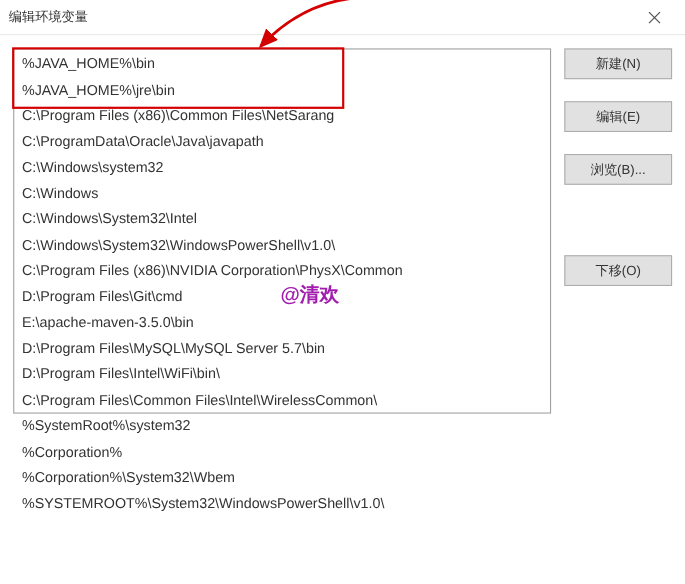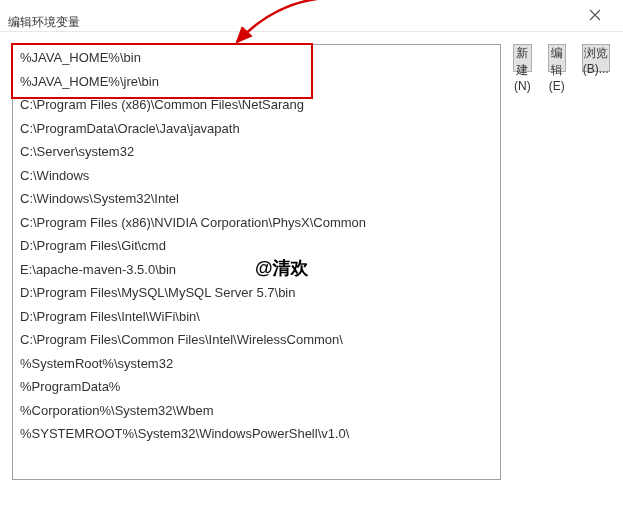--- a/index.html
+++ b/index.html
@@ -8,21 +8,21 @@
       font-size: 13px;
       background: #fff;
       width: 623px;
       height: 531px;
       overflow: hidden;
       position: relative;
     }
     .titlebar {
       height: 32px;
       display: flex;
-      align-items: flex-end;
+      align-items: center;
       padding: 0 8px;
       border-bottom: 1px solid #e8e8e8;
     }
     .titlebar-title {
       flex: 1;
       font-size: 12px;
       color: #333;
     }
     .close-btn {
       width: 40px;
@@ -35,21 +35,21 @@
     }
     .content {
       display: flex;
       padding: 12px 12px 0 12px;
       gap: 12px;
     }
     .listbox {
       flex: 1;
       border: 1px solid #a0a0a0;
       background: #fff;
-      height: 436px;
+      height: 332px;
       padding: 1px;
       position: relative;
     }
     .highlight-box {
       position: absolute;
       left: -2px;
       top: -2px;
       width: 302px;
       height: 56px;
       border: 2px solid #d40000;
@@ -63,20 +63,21 @@
       color: #333;
       white-space: nowrap;
       overflow: hidden;
     }
     .list-item:first-child {
       background: #e6f2fb;
     }
     .button-col {
       width: 98px;
       display: flex;
+      flex-direction: column;
       gap: 8px;
     }
     .btn {
       height: 28px;
       border: 1px solid #adadad;
       background: #e1e1e1;
       font-size: 12px;
       color: #333;
       cursor: pointer;
       font-family: inherit;
@@ -89,21 +90,21 @@
       top: -8px;
       z-index: 5;
       pointer-events: none;
     }
     .watermark {
       position: absolute;
       left: 255px;
       top: 256px;
       font-size: 18px;
       font-weight: bold;
-      color: #000000;
+      color: #a21caf;
       z-index: 10;
       pointer-events: none;
     }
   </style>
 </head>
 <body>
 
 <div class="titlebar">
   <div class="titlebar-title">编辑环境变量</div>
   <div class="close-btn">
@@ -122,31 +123,32 @@
   <path d="M100,6 Q50,10 12,50" stroke="#d40000" stroke-width="2.5" fill="none" marker-end="url(#ah)"></path>
 </svg>
 
 <div class="content">
   <div class="listbox">
     <div class="highlight-box"></div>
     <div class="list-item">%JAVA_HOME%\bin</div>
     <div class="list-item">%JAVA_HOME%\jre\bin</div>
     <div class="list-item">C:\Program Files (x86)\Common Files\NetSarang</div>
     <div class="list-item">C:\ProgramData\Oracle\Java\javapath</div>
-    <div class="list-item">C:\Server\system32</div>
+    <div class="list-item">C:\Windows\system32</div>
     <div class="list-item">C:\Windows</div>
     <div class="list-item">C:\Windows\System32\Intel</div>
+    <div class="list-item">C:\Windows\System32\WindowsPowerShell\v1.0\</div>
     <div class="list-item">C:\Program Files (x86)\NVIDIA Corporation\PhysX\Common</div>
     <div class="list-item">D:\Program Files\Git\cmd</div>
     <div class="list-item">E:\apache-maven-3.5.0\bin</div>
     <div class="list-item">D:\Program Files\MySQL\MySQL Server 5.7\bin</div>
     <div class="list-item">D:\Program Files\Intel\WiFi\bin\</div>
     <div class="list-item">C:\Program Files\Common Files\Intel\WirelessCommon\</div>
     <div class="list-item">%SystemRoot%\system32</div>
-    <div class="list-item">%ProgramData%</div>
+    <div class="list-item">%Corporation%</div>
     <div class="list-item">%Corporation%\System32\Wbem</div>
     <div class="list-item">%SYSTEMROOT%\System32\WindowsPowerShell\v1.0\</div>
   </div>
 
   <div class="button-col">
     <button class="btn">新建(N)</button>
     <div class="gap-small"></div>
     <button class="btn">编辑(E)</button>
     <div class="gap-small"></div>
     <button class="btn">浏览(B)...</button>

